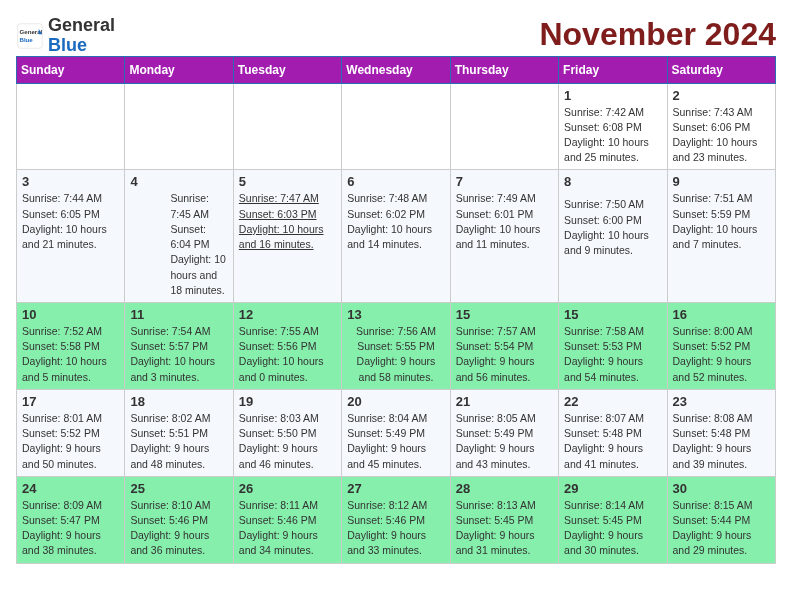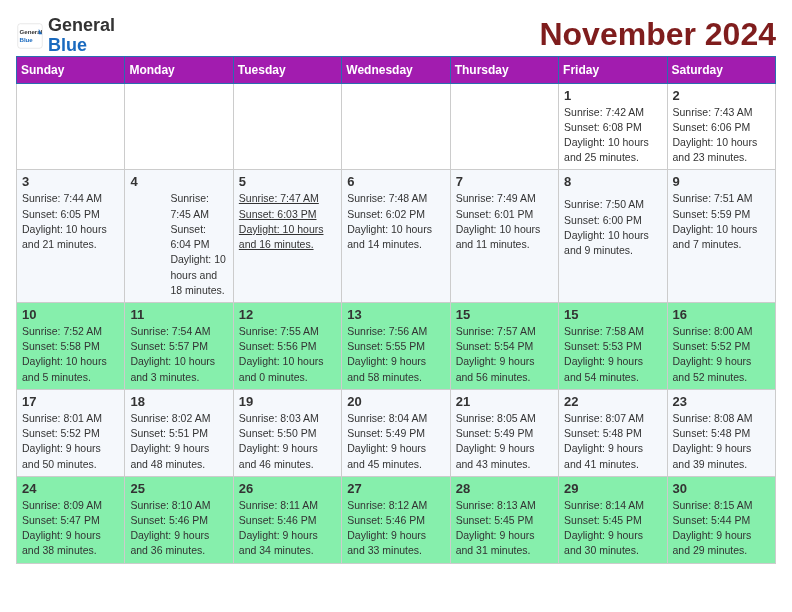--- a/index.html
+++ b/index.html
@@ -200,21 +200,21 @@
 Daylight: 10 hours and 3 minutes.</div>
         </td>
         <td>
           <div class="day-number">12</div>
           <div class="day-info" style="white-space: pre-line;">Sunrise: 7:55 AM
 Sunset: 5:56 PM
 Daylight: 10 hours and 0 minutes.</div>
         </td>
         <td>
           <div class="day-number">13</div>
-          <div class="day-info" style="white-space: pre-line;">Sunrise: 7:56 AM
+          <div class="day-info" style="white-space: pre-line; text-align: center;">Sunrise: 7:56 AM
 Sunset: 5:55 PM
 Daylight: 9 hours and 58 minutes.</div>
         </td>
         <td>
           <div class="day-number">15</div>
           <div class="day-info" style="white-space: pre-line;">Sunrise: 7:57 AM
 Sunset: 5:54 PM
 Daylight: 9 hours and 56 minutes.</div>
         </td>
         <td>

